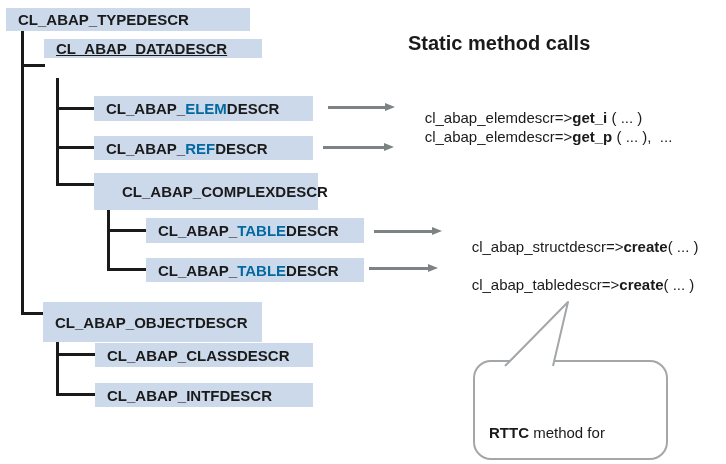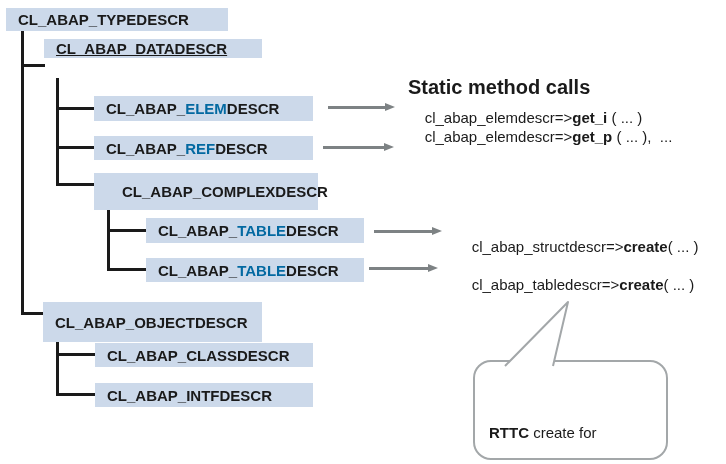--- a/index.html
+++ b/index.html
@@ -39,21 +39,20 @@
     border-left: 10px solid #7d8284;
     border-top: 4.5px solid transparent;
     border-bottom: 4.5px solid transparent;
   }
   .title {
     position: absolute;
     left: 408px; top: 32px;
     font-size: 20px;
     font-weight: bold;
     white-space: pre;
-    margin-top: 44px;
   }
   .call-line {
     position: absolute;
     font-size: 15px;
     white-space: pre;
   }
   .call-line .method { font-weight: bold; }
   .bubble {
     position: absolute;
     left: 473px; top: 360px;
@@ -93,21 +92,21 @@
   <div class="tree-line" style="left:56px; top:107px; width:39px; height:3px;"></div>
   <div class="tree-line" style="left:56px; top:146px; width:39px; height:3px;"></div>
   <div class="tree-line" style="left:56px; top:183px; width:39px; height:3px;"></div>
   <div class="tree-line" style="left:107px; top:198px; width:3px; height:73px;"></div>
   <div class="tree-line" style="left:107px; top:229px; width:40px; height:3px;"></div>
   <div class="tree-line" style="left:107px; top:268px; width:40px; height:3px;"></div>
   <div class="tree-line" style="left:56px; top:326px; width:3px; height:70px;"></div>
   <div class="tree-line" style="left:56px; top:353px; width:40px; height:3px;"></div>
   <div class="tree-line" style="left:56px; top:393px; width:40px; height:3px;"></div>
 
-  <div class="node" style="left:6px; top:8px; width:222px; height:23px;">
+  <div class="node" style="left:6px; top:8px; width:244px; height:23px;">
     <span>CL_ABAP_TYPEDESCR</span>
       <span class="red"></span>
       <span></span>
   </div>
   <div class="node" style="left:44px; top:39px; width:218px; height:19px;text-decoration:underline;">
     <span>CL_ABAP_DATADESCR</span>
       <span class="red"></span>
       <span></span>
   </div>
   <div class="node" style="left:94px; top:96px; width:219px; height:25px;">
@@ -181,18 +180,18 @@
   </div>
   <div class="call-line" style="left:455px; top:259px;">
     <span>cl_abap_tabledescr=&gt;</span><span class="method">create</span><span>( ... )</span>
   </div>
 
   <div class="bubble"></div>
   <svg id="tail-overlay" viewBox="0 0 726 464" xmlns="http://www.w3.org/2000/svg">
     <path d="M 505 366 L 568 302 L 553 366" fill="#ffffff" stroke="#a3a7a9" stroke-width="2" stroke-linejoin="round"></path>
   </svg>
   <div class="bubble-text">
-    <div><span class="bold">RTTC</span><span> create for</span></div>
+    <div><span class="bold">RTTC</span><span> method for</span></div>
     
     
   </div>
 
 </div>
 
 </body></html>

